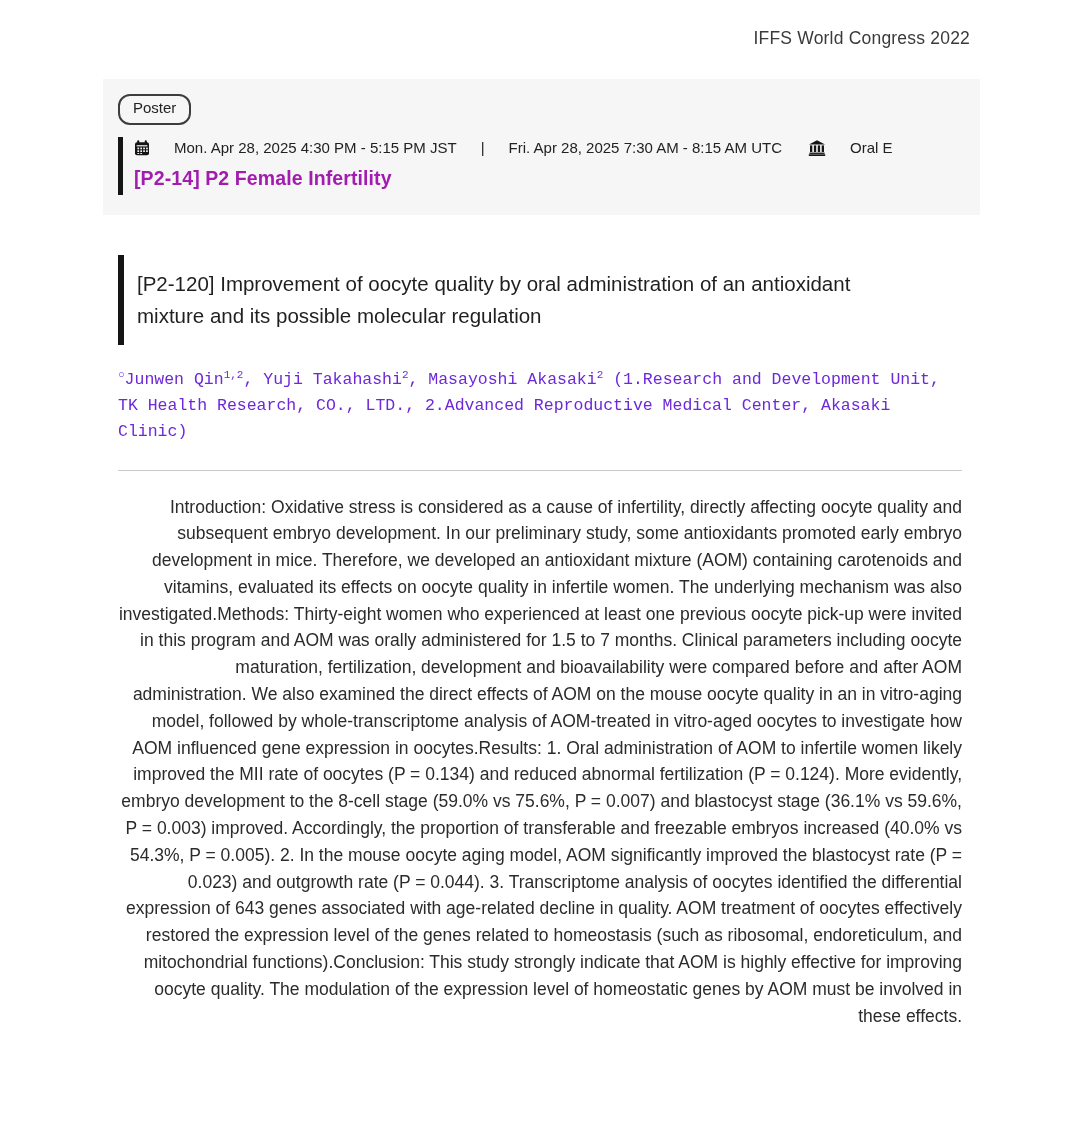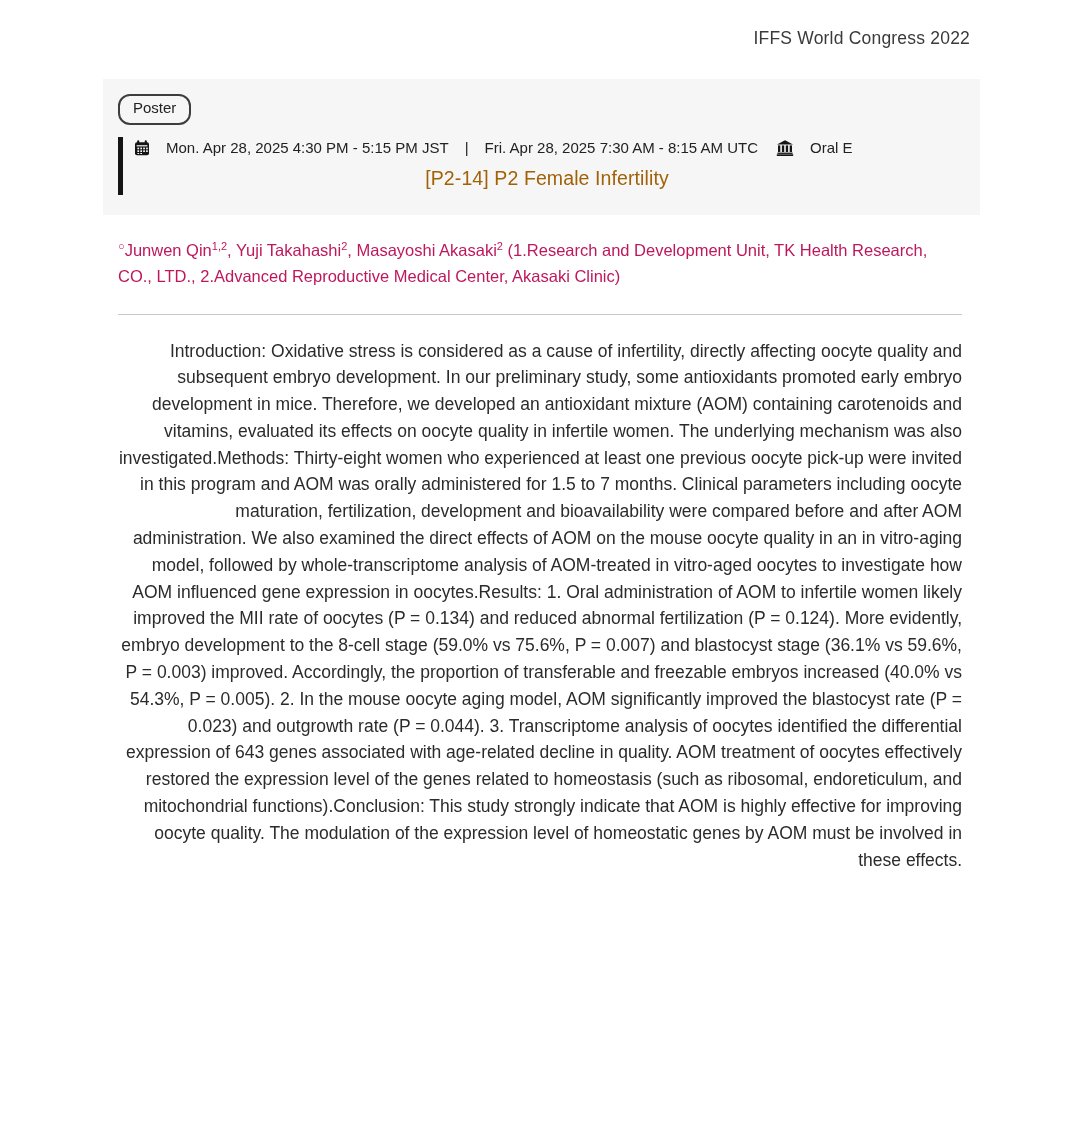--- a/index.html
+++ b/index.html
@@ -41,58 +41,58 @@
     line-height: 19px;
   }
   .session-block {
     margin-top: 12px;
     border-left: 5px solid #151515;
     padding: 2px 0 5px 11px;
   }
   .session-datetime {
     display: inline-flex;
     align-items: center;
-    gap: 16px;
+    gap: 24px;
     font-size: 15px;
     color: #222222;
     white-space: nowrap;
   }
   .icon {
     display: inline-flex;
     align-items: center;
     color: #151515;
   }
   .icon.hall { margin-left: 2px; }
   .session-title {
     margin: 7px 0 0;
     font-size: 19.5px;
-    font-weight: 400;
-    color: #a16207;
+    font-weight: 700;
+    color: #a21caf;
     letter-spacing: 0.1px;
-    text-align: center;
   }
   .abstract {
     margin-left: 118px;
     width: 844px;
   }
   .abstract-title {
     margin: 40px 0 0;
     border-left: 6px solid #151515;
     padding: 13px 0 13px 13px;
     max-width: 760px;
     font-size: 20.5px;
     font-weight: 400;
     line-height: 32px;
     color: #1f1f1f;
   }
   .authors {
     margin: 22px 0 0;
     font-size: 16.5px;
     line-height: 26px;
-    color: #be185d;
+    color: #6d28d9;
+    font-family: Liberation Mono, monospace;
   }
   .authors sup {
     font-size: 11px;
     line-height: 0;
   }
   .presenter-mark {
     font-size: 12px;
     line-height: 0;
   }
   .divider {
@@ -154,20 +154,21 @@
             <rect x="0.8" y="14.3" width="16.4" height="1.7"></rect>
           </svg>
         </span>
         <span>Oral E</span>
       </div>
       <h2 class="session-title">[P2-14] P2 Female Infertility</h2>
     </div>
   </section>
 
   <main class="abstract">
+    <h1 class="abstract-title">[P2-120] Improvement of oocyte quality by oral administration of an antioxidant mixture and its possible molecular regulation</h1>
 
     <p class="authors"><sup class="presenter-mark">○</sup><span>Junwen Qin</span><sup>1,2</sup><span>,</span>
       <span>Yuji Takahashi</span><sup>2</sup><span>,</span>
       <span>Masayoshi Akasaki</span><sup>2</sup>
       <span>(1.Research and Development Unit, TK Health Research, CO., LTD., 2.Advanced Reproductive Medical Center, Akasaki Clinic)</span></p>
 
     <hr class="divider">
 
     <p class="body-text">Introduction: Oxidative stress is considered as a cause of infertility, directly affecting oocyte quality and subsequent embryo development. In our preliminary study, some antioxidants promoted early embryo development in mice. Therefore, we developed an antioxidant mixture (AOM) containing carotenoids and vitamins, evaluated its effects on oocyte quality in infertile women. The underlying mechanism was also investigated.Methods: Thirty-eight women who experienced at least one previous oocyte pick-up were invited in this program and AOM was orally administered for 1.5 to 7 months. Clinical parameters including oocyte maturation, fertilization, development and bioavailability were compared before and after AOM administration. We also examined the direct effects of AOM on the mouse oocyte quality in an in vitro-aging model, followed by whole-transcriptome analysis of AOM-treated in vitro-aged oocytes to investigate how AOM influenced gene expression in oocytes.Results: 1. Oral administration of AOM to infertile women likely improved the MII rate of oocytes (P = 0.134) and reduced abnormal fertilization (P = 0.124). More evidently, embryo development to the 8-cell stage (59.0% vs 75.6%, P = 0.007) and blastocyst stage (36.1% vs 59.6%, P = 0.003) improved. Accordingly, the proportion of transferable and freezable embryos increased (40.0% vs 54.3%, P = 0.005). 2. In the mouse oocyte aging model, AOM significantly improved the blastocyst rate (P = 0.023) and outgrowth rate (P = 0.044). 3. Transcriptome analysis of oocytes identified the differential expression of 643 genes associated with age-related decline in quality. AOM treatment of oocytes effectively restored the expression level of the genes related to homeostasis (such as ribosomal, endoreticulum, and mitochondrial functions).Conclusion: This study strongly indicate that AOM is highly effective for improving oocyte quality. The modulation of the expression level of homeostatic genes by AOM must be involved in these effects.</p>
   </main>

